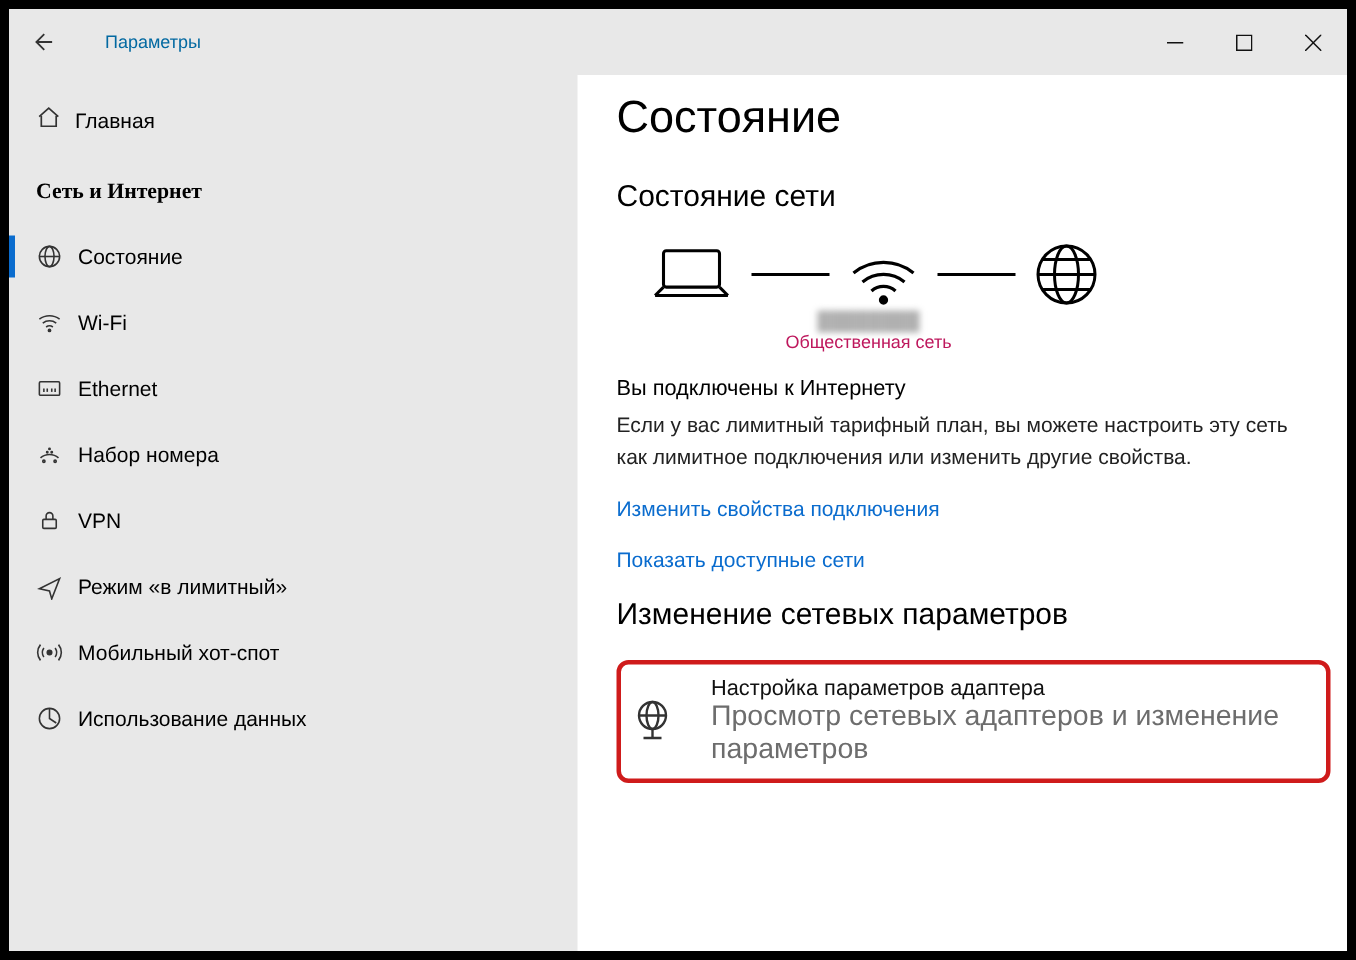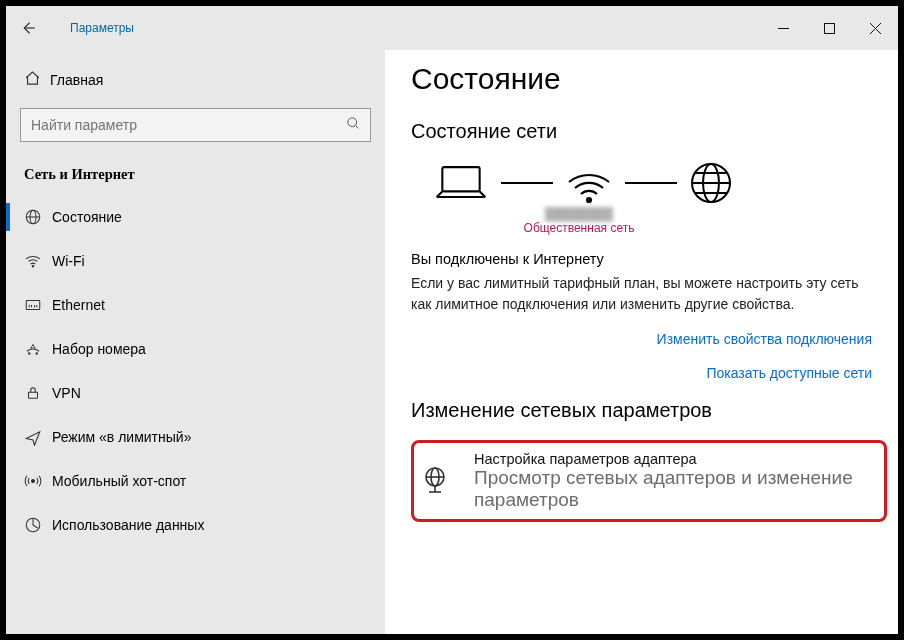--- a/index.html
+++ b/index.html
@@ -165,21 +165,20 @@
     color: #222;
     line-height: 1.5;
     margin: 0 0 16px 0;
     max-width: 470px;
   }
   .linkish {
     color: #0a6cce;
     font-size: 14px;
     margin: 4px 0 18px 0;
     display: block;
-    text-align: right;
   }
   .adapter-row {
     display: flex;
     align-items: center;
     gap: 24px;
     padding: 8px 6px;
     margin-top: 10px;
     border: 3px solid #cf1b1b;
     border-radius: 8px;
     width: 476px;
@@ -232,29 +231,20 @@
       <div class="home-row">
         <span class="icon">
           <svg width="17" height="17" viewBox="0 0 24 24" fill="none" stroke="#333" stroke-width="1.6">
               <path d="M3 11 12 3l9 8"></path>
               <path d="M5 10v10h14V10"></path>
             </svg>
         </span>
         <span>Главная</span>
       </div>
 
-      <div class="search-wrap search-icon-pos">
-        <input class="search" placeholder="Найти параметр" style="">
-        <span class="search-icon">
-          <svg width="15" height="15" viewBox="0 0 24 24" fill="none" stroke="#555" stroke-width="1.6">
-              <circle cx="10" cy="10" r="7"></circle>
-              <line x1="20" y1="20" x2="15" y2="15"></line>
-            </svg>
-        </span>
-      </div>
 
       <div class="section-title">Сеть и Интернет</div>
 
       <div class="nav-item selected">
         <span class="icon">
           <svg width="18" height="18" viewBox="0 0 24 24" fill="none" stroke="#333" stroke-width="1.4">
               <circle cx="12" cy="12" r="9"></circle>
               <ellipse cx="12" cy="12" rx="4" ry="9"></ellipse>
               <line x1="3" y1="12" x2="21" y2="12"></line>
             </svg>

